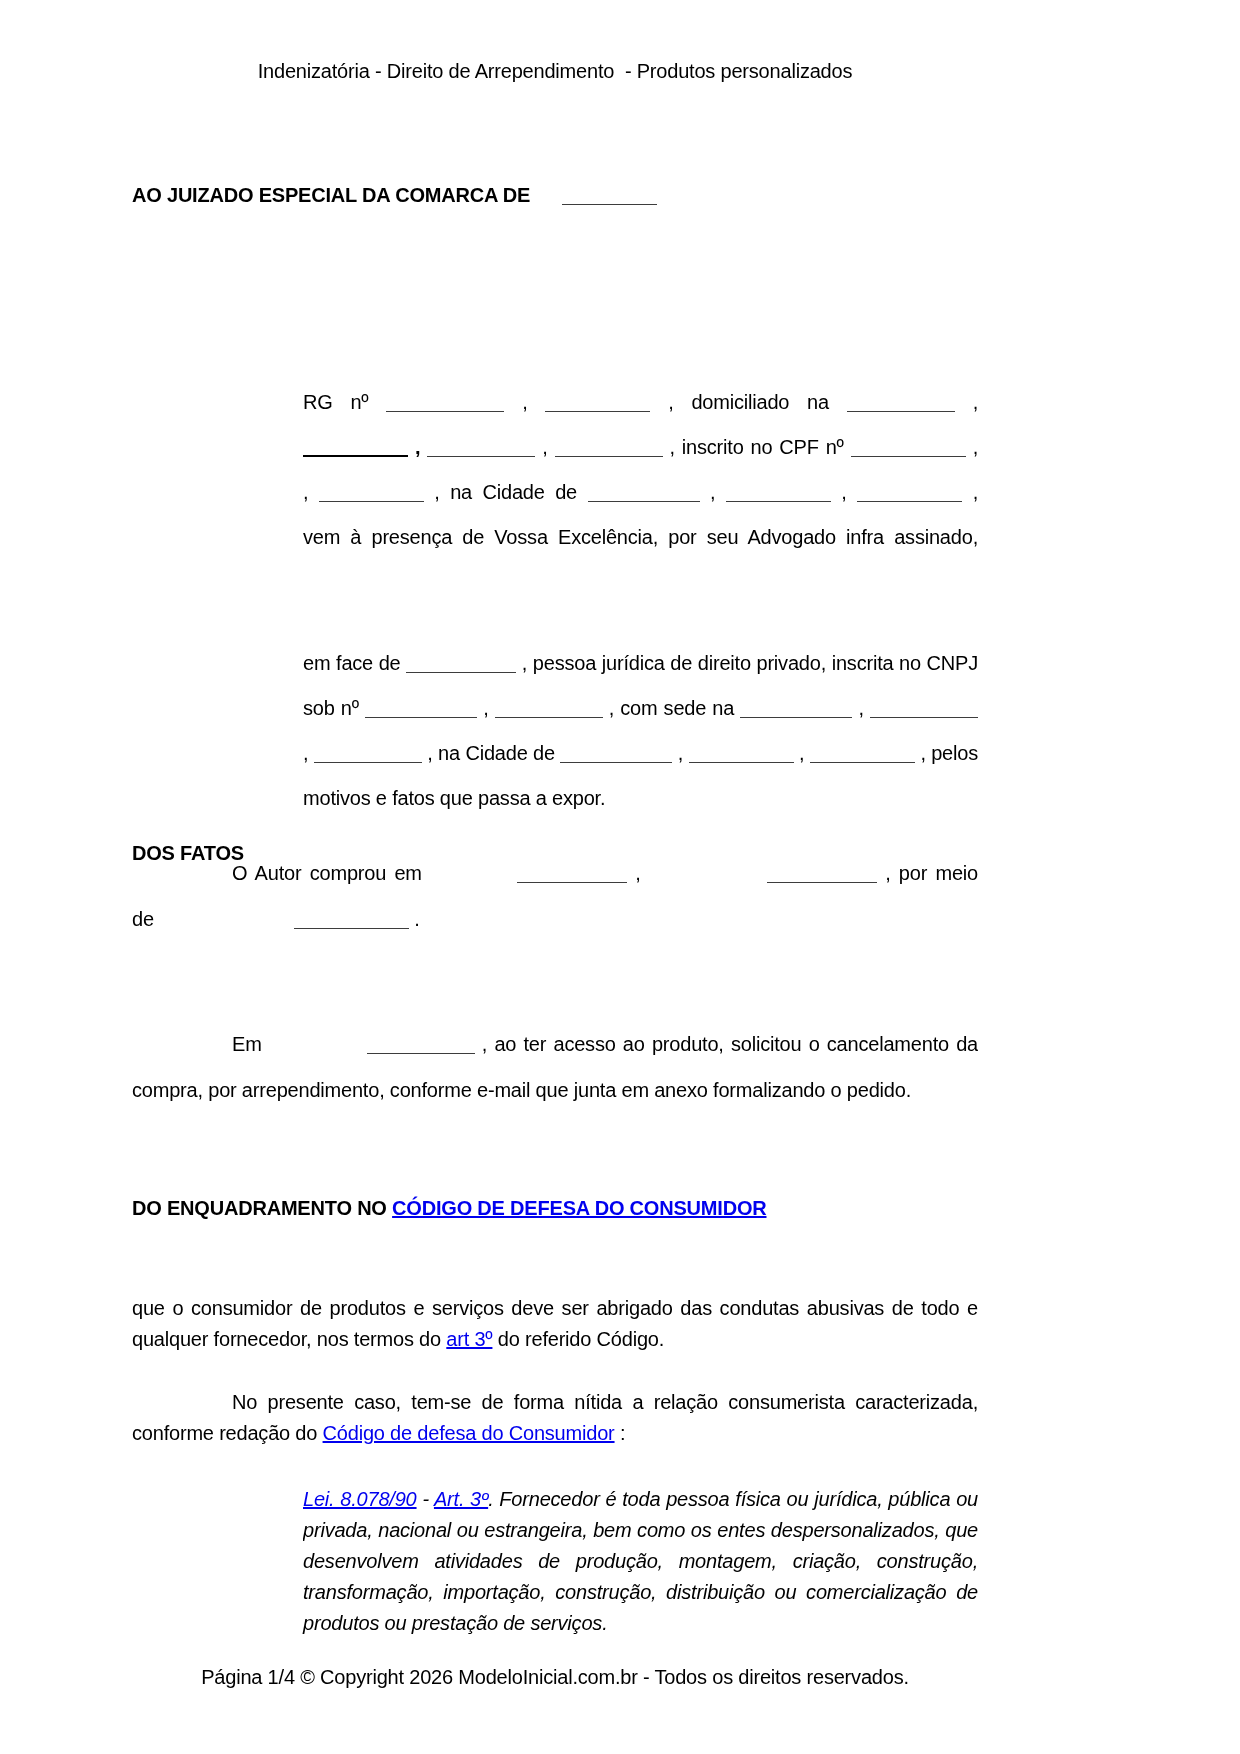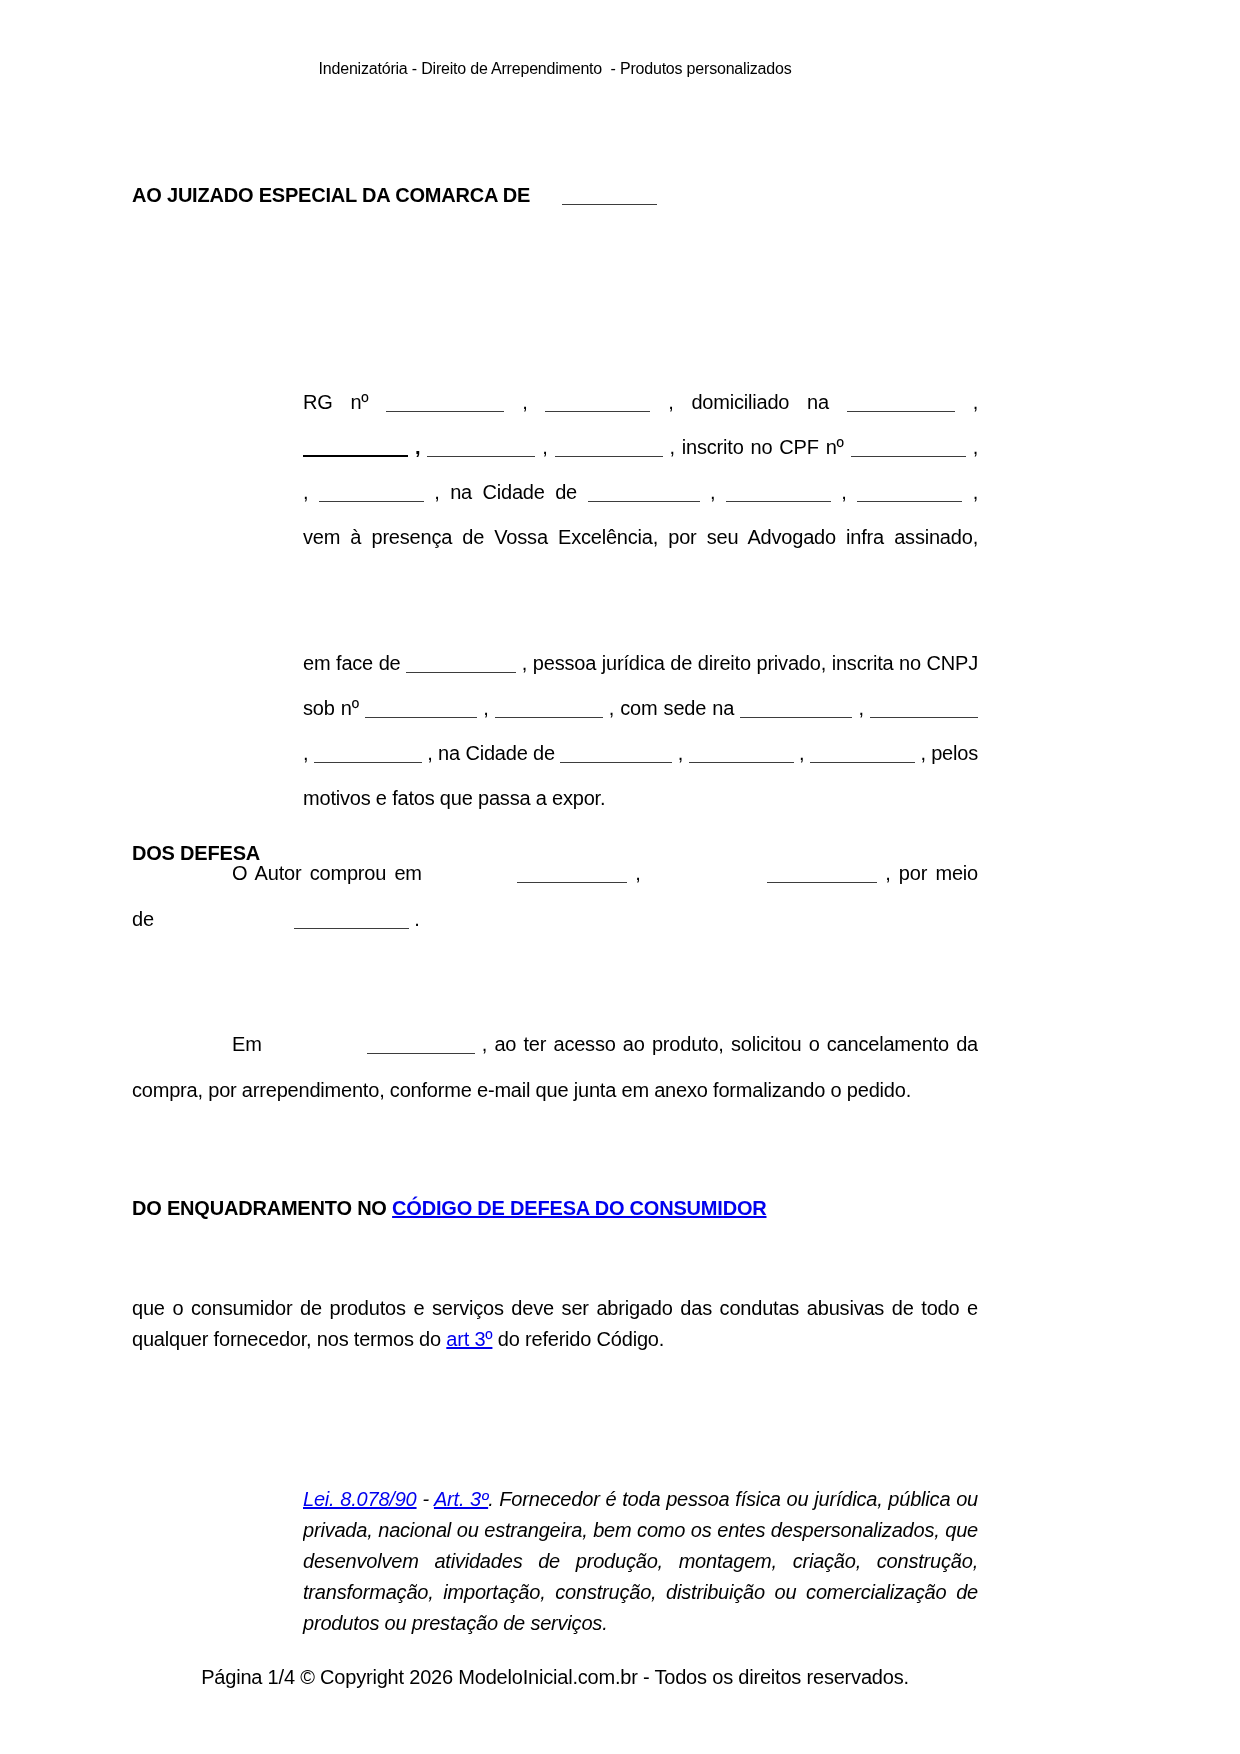--- a/index.html
+++ b/index.html
@@ -14,21 +14,21 @@
   .blank{display:inline-block;height:12px;border-bottom:1px solid #3d3d3d;margin-bottom:-3px;}
   .blank.bold{border-bottom:2px solid #000;}
   .gap{display:inline-block;height:1px;}
   .ln{white-space:normal;}
   .ln.j{text-align:justify;overflow:hidden;}
   .ln.j::after{content:"";display:inline-block;width:100%;height:0;}
   .lh45 .ln{height:45px;line-height:45px;}
   .lh46 .ln{height:46px;line-height:46px;}
   .lh31 .ln{height:31px;line-height:31px;}
 
-  .b-title{top:60px;left:132px;width:846px;text-align:center;font-size:16px;white-space:pre-wrap;}
+  .b-title{top:60px;left:132px;width:846px;text-align:center;font-size:20px;white-space:pre-wrap;}
   .b-comarca{top:184px;left:132px;width:846px;}
   .b-qual{top:380px;left:303px;width:675px;}
   .b-acao{top:585px;left:303px;width:675px;text-align:center;font-weight:bold;}
   .b-reu{top:641px;left:303px;width:675px;}
   .b-fatos-h{top:842px;left:132px;width:846px;font-weight:bold;}
   .b-fato1{top:850px;left:132px;width:846px;}
   .b-fato2{top:1021px;left:132px;width:846px;}
   .b-enq{top:1197px;left:132px;width:846px;}
   .b-norma{top:1262px;left:132px;width:846px;}
   .b-pres{top:1387px;left:132px;width:846px;}
@@ -54,21 +54,21 @@
     </div>
 
 
   <div class="blk b-reu lh45">
       <div class="ln j"><span>em face de </span><span class="blank" style="width: 110px;"></span><span> , pessoa jurídica de direito privado, inscrita no CNPJ</span></div>
       <div class="ln j"><span>sob nº </span><span class="blank" style="width: 112px;"></span><span> , </span><span class="blank" style="width: 108px;"></span><span> , com sede na </span><span class="blank" style="width: 112px;"></span><span> , </span><span class="blank" style="width: 108px;"></span></div>
       <div class="ln j"><span>, </span><span class="blank" style="width: 108px;"></span><span> , na Cidade de </span><span class="blank" style="width: 112px;"></span><span> , </span><span class="blank" style="width: 105px;"></span><span> , </span><span class="blank" style="width: 105px;"></span><span> , pelos</span></div>
       <div class="ln"><span>motivos e fatos que passa a expor.</span></div>
     </div>
 
-  <div class="blk b-fatos-h">DOS DEFESA</div>
+  <div class="blk b-fatos-h">DOS FATOS</div>
 
   <div class="blk b-fato1 lh46">
       <div class="ln j"><span class="gap" style="width: 100px;"></span><span>O Autor comprou em</span><span class="gap" style="width: 95px;"></span><span class="blank" style="width: 110px;"></span><span> , </span><span class="gap" style="width: 118px;"></span><span class="blank" style="width: 110px;"></span><span> , por meio</span></div>
       <div class="ln"><span>de</span><span class="gap" style="width: 140px;"></span><span class="blank" style="width: 115px;"></span><span> .</span></div>
     </div>
 
   <div class="blk b-fato2 lh46">
       <div class="ln j"><span class="gap" style="width: 100px;"></span><span>Em</span><span class="gap" style="width: 105px;"></span><span class="blank" style="width: 108px;"></span><span> , ao ter acesso ao produto, solicitou o cancelamento da</span></div>
       <div class="ln"><span>compra, por arrependimento, conforme e-mail que junta em anexo formalizando o pedido.</span></div>
     </div>
@@ -76,20 +76,24 @@
   <div class="blk b-enq">
       <div class="ln"><span class="b">DO ENQUADRAMENTO NO </span><a href="#" class="lnk b">CÓDIGO DE DEFESA DO CONSUMIDOR</a></div>
     </div>
 
   <div class="blk b-norma lh31">
       <div class="ln j"><span class="gap" style="width: 100px;"></span></div>
       <div class="ln j"><span>que o consumidor de produtos e serviços deve ser abrigado das condutas abusivas de todo e</span></div>
       <div class="ln"><span>qualquer fornecedor, nos termos do </span><a href="#" class="lnk">art 3º</a><span> do referido Código.</span></div>
     </div>
 
+  <div class="blk b-pres lh31">
+      <div class="ln j"><span class="gap" style="width: 100px;"></span><span>No presente caso, tem-se de forma nítida a relação consumerista caracterizada,</span></div>
+      <div class="ln"><span>conforme redação do </span><a href="#" class="lnk">Código de defesa do Consumidor</a><span> :</span></div>
+    </div>
 
   <div class="blk b-quote lh31">
       <div class="ln j"><a href="#" class="lnk">Lei. 8.078/90</a><span> - </span><a href="#" class="lnk">Art. 3º</a><span>. Fornecedor é toda pessoa física ou jurídica, pública ou</span></div>
       <div class="ln j"><span>privada, nacional ou estrangeira, bem como os entes despersonalizados, que</span></div>
       <div class="ln j"><span>desenvolvem atividades de produção, montagem, criação, construção,</span></div>
       <div class="ln j"><span>transformação, importação, construção, distribuição ou comercialização de</span></div>
       <div class="ln"><span>produtos ou prestação de serviços.</span></div>
     </div>
 
   <div class="blk b-footer">Página 1/4 © Copyright 2026 ModeloInicial.com.br - Todos os direitos reservados.</div>

